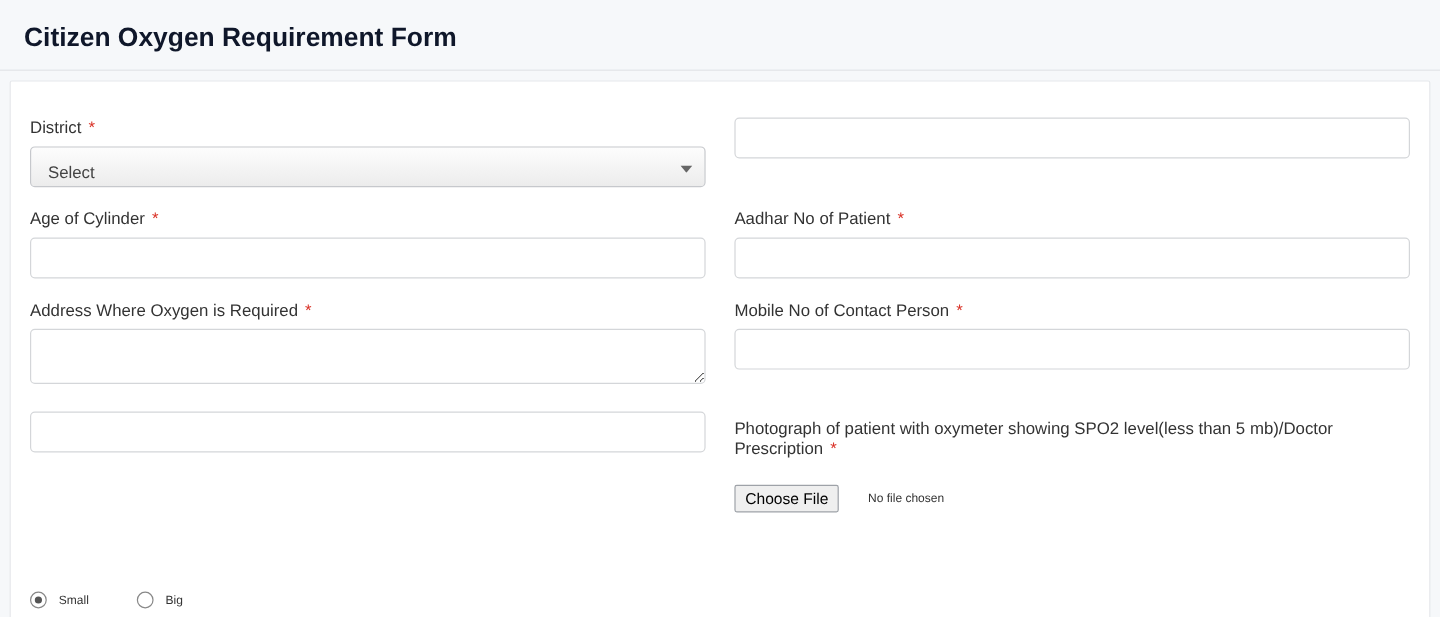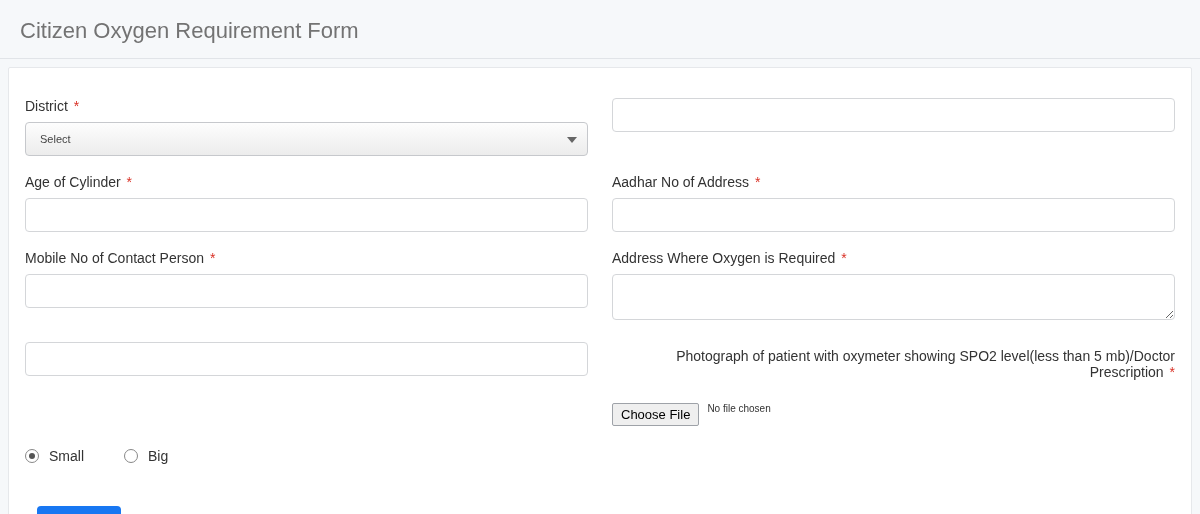--- a/index.html
+++ b/index.html
@@ -8,22 +8,22 @@
     font-family: "Segoe UI", "Helvetica Neue", Arial, sans-serif;
     background: #f6f8fa;
     color: #333;
   }
   .page-header {
     padding: 18px 20px 14px;
     border-bottom: 1px solid #e1e4e8;
   }
   .page-title {
     font-size: 22px;
-    font-weight: 400;
-    color: #737373;
+    font-weight: 700;
+    color: #0f172a;
   }
   .card {
     margin: 8px 8px 0;
     background: #fff;
     border: 1px solid #e6e8eb;
     border-radius: 2px;
     padding: 30px 16px 24px;
   }
   .row {
     display: flex;
@@ -55,23 +55,23 @@
   }
   .select-wrap {
     position: relative;
     width: 100%;
     height: 34px;
     border: 1px solid #c6c8cc;
     border-radius: 4px;
     background: linear-gradient(#fdfdfd, #ececec);
     cursor: pointer;
     display: flex;
-    align-items: center;
-    padding: 0 32px 0 14px;
-    font-size: 11px;
+    align-items: flex-start;
+    padding: 12px 32px 0 14px;
+    font-size: 14px;
     color: #444;
   }
   .select-caret {
     position: absolute;
     right: 10px;
     top: 50%;
     transform: translateY(-50%);
   }
   .textarea-input {
     width: 100%;
@@ -79,21 +79,22 @@
     padding: 6px 10px;
     border: 1px solid #d4d6d9;
     border-radius: 4px;
     font-size: 14px;
     resize: both;
     font-family: inherit;
   }
   .file-row {
     margin-top: 23px;
     display: flex;
-    gap: 8px;
+    align-items: center;
+    gap: 24px;
   }
   .choose-file-btn {
     font-size: 13px;
     padding: 3px 8px;
     border: 1px solid #9ea2a8;
     background: #efefef;
     border-radius: 2px;
     cursor: pointer;
   }
   .file-status {
@@ -102,22 +103,23 @@
   }
   .radio-group {
     display: flex;
     gap: 40px;
     margin-top: 4px;
   }
   .radio-option {
     display: flex;
     align-items: center;
     gap: 10px;
-    font-size: 14px;
-    cursor: pointer;
+    font-size: 10px;
+    cursor: pointer;
+    margin-top: 44px;
   }
   .radio-circle {
     width: 14px;
     height: 14px;
     border: 1px solid #888;
     border-radius: 50%;
     display: inline-flex;
     align-items: center;
     justify-content: center;
     background:#fff;
@@ -140,21 +142,20 @@
     margin-top: 24px;
     margin-left: 12px;
   }
   sub { font-size: 0.7em; vertical-align: sub; }
   .file-caption {
     font-size: 14px;
     color: #333;
     margin-top: 6px;
     margin-bottom: 8px;
     display: block;
-    text-align: right;
   }
 </style>
 </head>
 <body>
 
 <div class="page-header">
   <span class="page-title">Citizen Oxygen Requirement Form</span>
 </div>
 
 <div class="card">
@@ -184,42 +185,42 @@
   <div class="row">
     <div class="col">
       <label class="field-label">
         <span>Age of Cylinder</span>
         <span class="req">*</span>
       </label>
       <input type="text" class="text-input" value="" style="">
     </div>
     <div class="col">
       <label class="field-label">
-        <span>Aadhar No of Address</span>
-        <span class="req">*</span>
-      </label>
-      <input type="text" class="text-input" value="" style="">
-    </div>
-  </div>
-
-  
-  <div class="row">
+        <span>Aadhar No of Patient</span>
+        <span class="req">*</span>
+      </label>
+      <input type="text" class="text-input" value="" style="">
+    </div>
+  </div>
+
+  
+  <div class="row">
+    <div class="col">
+      <label class="field-label">
+        <span>Address Where Oxygen is Required</span>
+        <span class="req">*</span>
+      </label>
+      <textarea class="textarea-input" style=""></textarea>
+    </div>
     <div class="col">
       <label class="field-label">
         <span>Mobile No of Contact Person</span>
         <span class="req">*</span>
       </label>
       <input type="text" class="text-input" value="" style="">
-    </div>
-    <div class="col">
-      <label class="field-label">
-        <span>Address Where Oxygen is Required</span>
-        <span class="req">*</span>
-      </label>
-      <textarea class="textarea-input" style=""></textarea>
     </div>
   </div>
 
   
   <div class="row">
     <div class="col">
       <input type="text" class="text-input" value="" style="">
     </div>
     <div class="col">
       <span class="file-caption">

